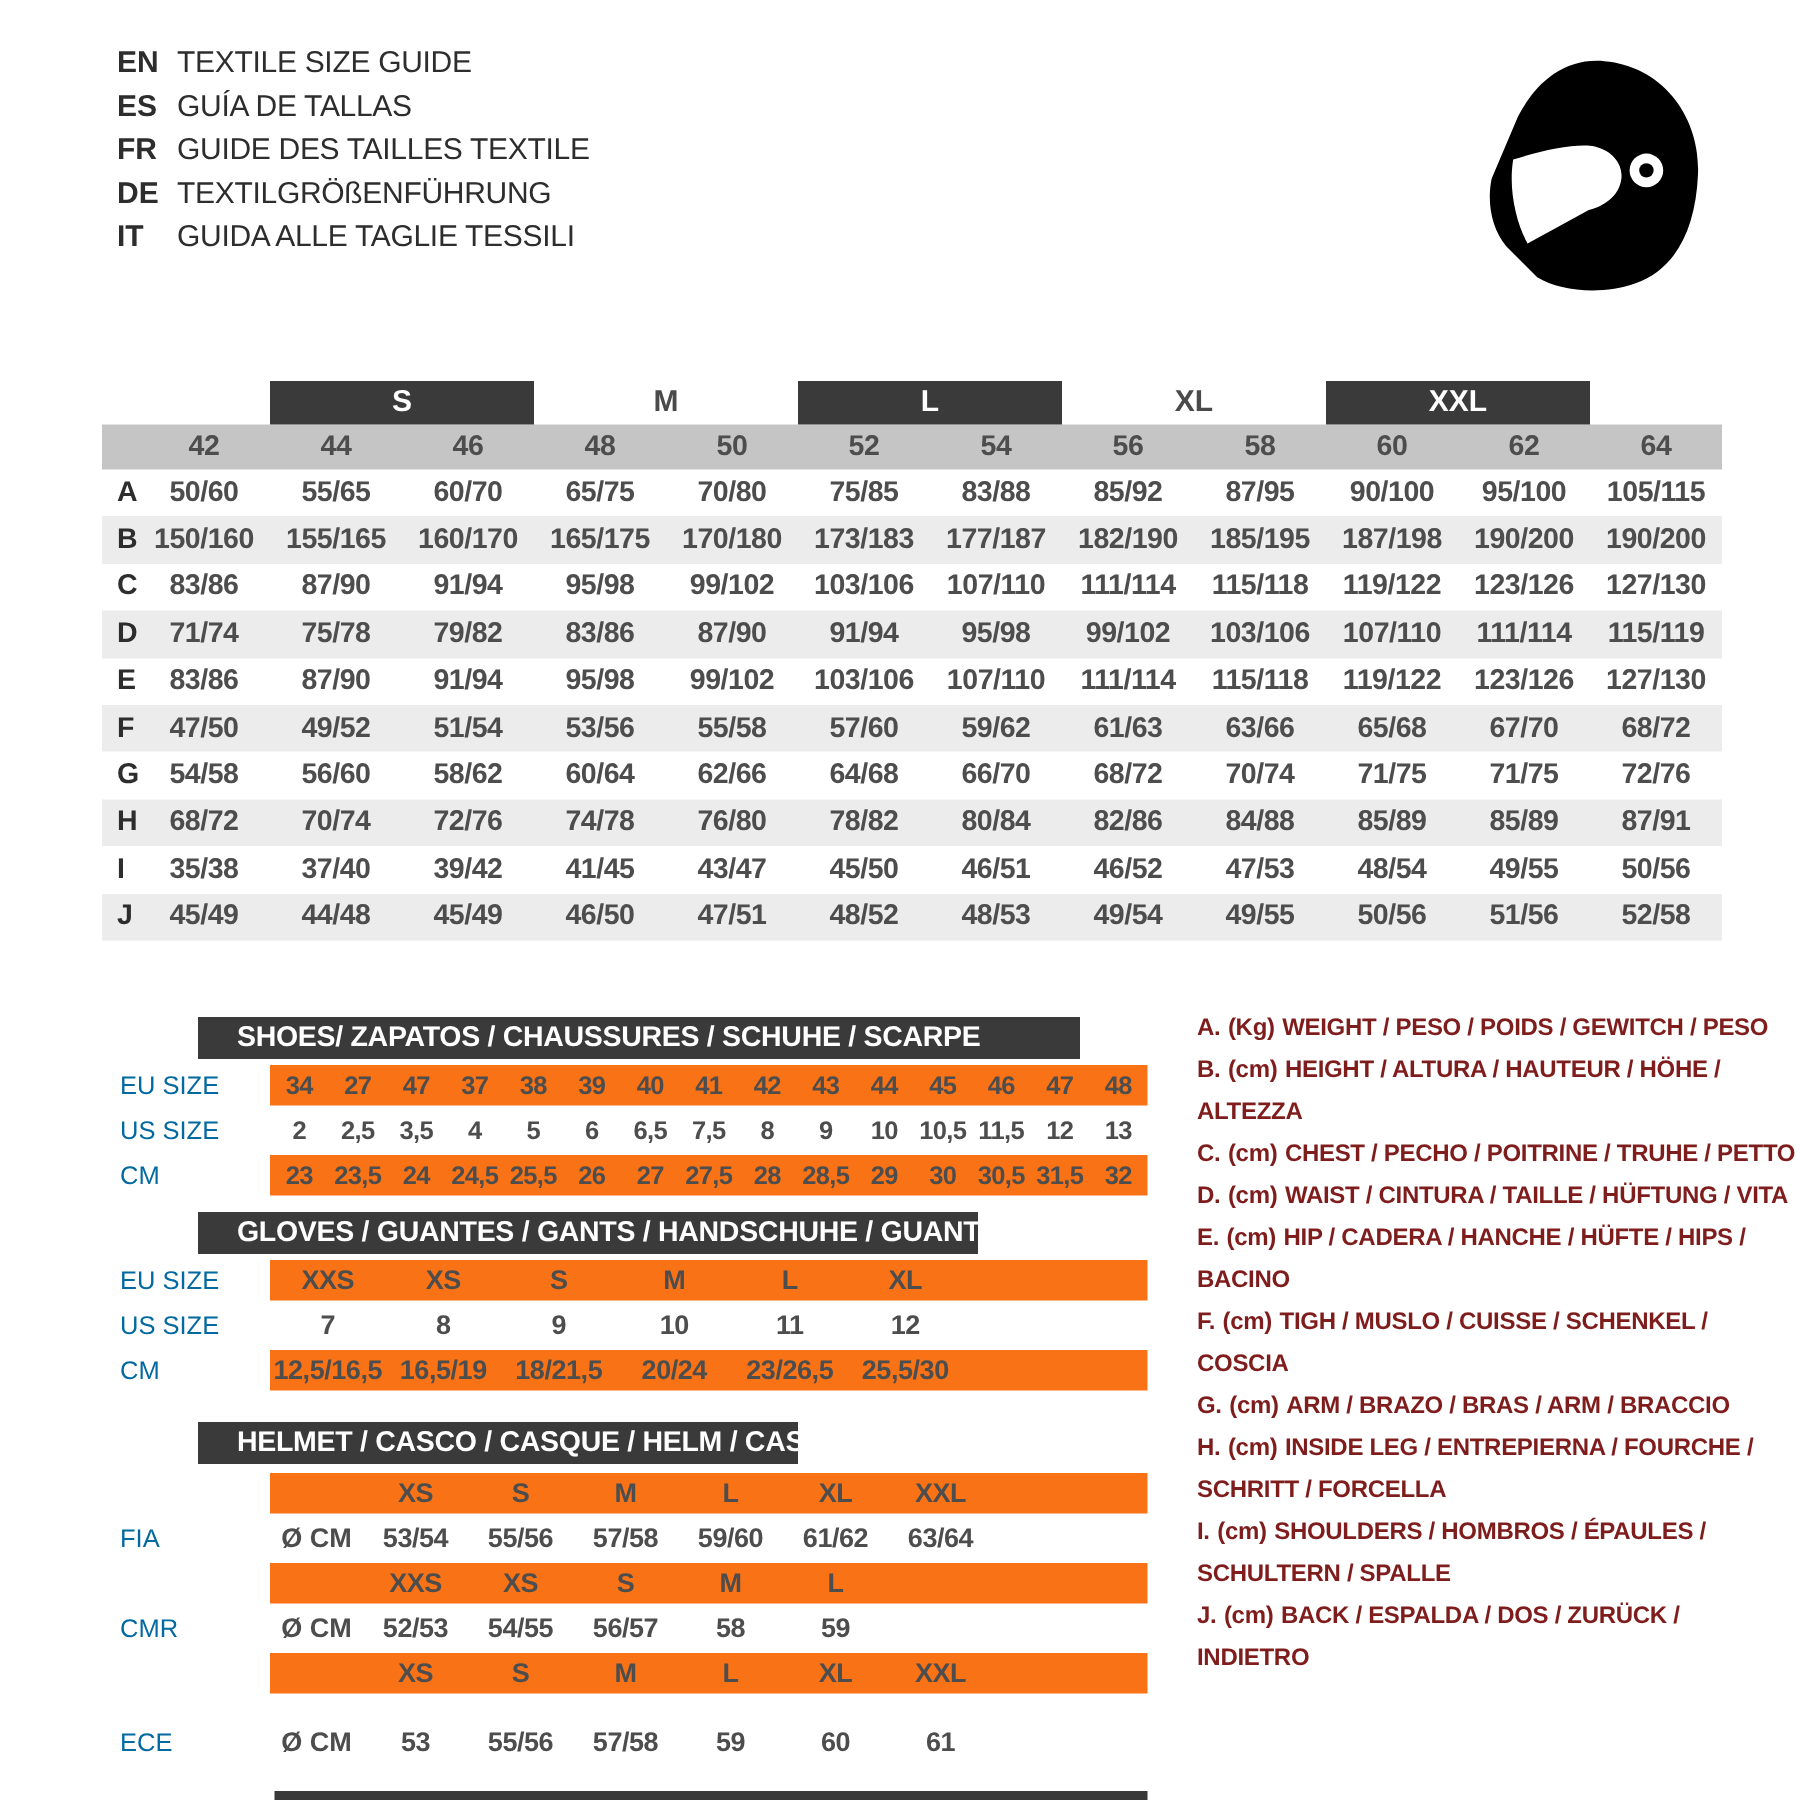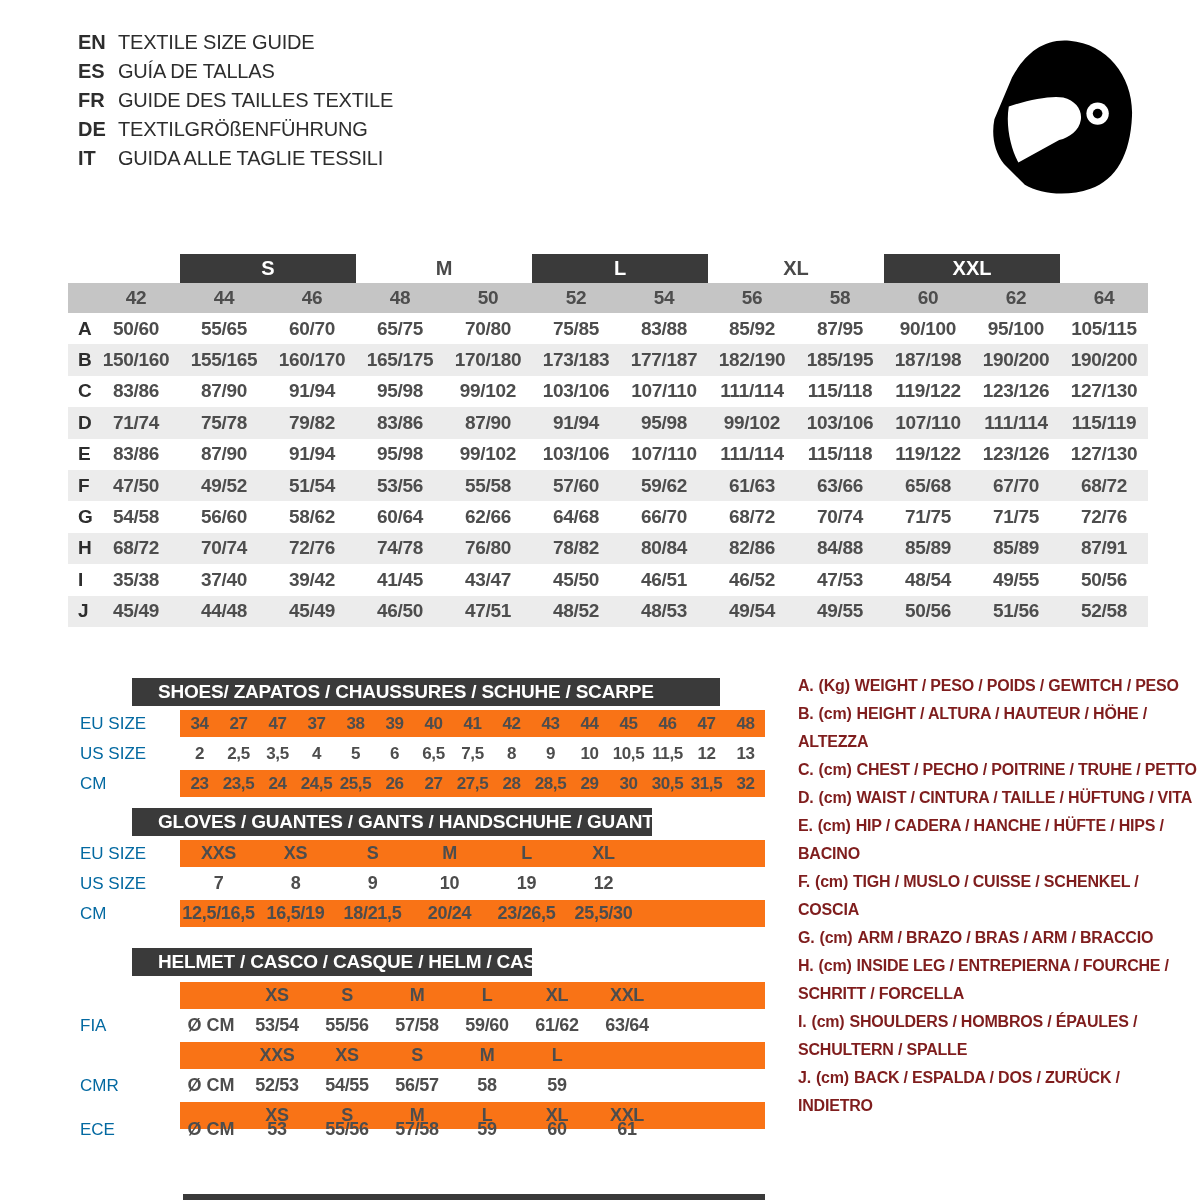--- a/index.html
+++ b/index.html
@@ -341,21 +341,21 @@
           <div class="gc">XL</div>
       </div>
     </div>
     <div class="srow" style="top:62px">
       <div class="slbl">US SIZE</div>
       <div class="band">
         <div class="gc">7</div>
           <div class="gc">8</div>
           <div class="gc">9</div>
           <div class="gc">10</div>
-          <div class="gc">19</div>
+          <div class="gc">11</div>
           <div class="gc">12</div>
       </div>
     </div>
     <div class="srow" style="top:92px">
       <div class="slbl">CM</div>
       <div class="band g">
         <div class="gc">12,5/16,5</div>
           <div class="gc">16,5/19</div>
           <div class="gc">18/21,5</div>
           <div class="gc">20/24</div>
@@ -417,21 +417,21 @@
       <div class="band g">
         <div class="hsp"></div>
         <div class="hc">XS</div>
           <div class="hc">S</div>
           <div class="hc">M</div>
           <div class="hc">L</div>
           <div class="hc">XL</div>
           <div class="hc">XXL</div>
       </div>
     </div>
-    <div class="srow" style="top:168px">
+    <div class="srow" style="top:200px">
       <div class="slbl">ECE</div>
       <div class="band">
         <div class="hunit">Ø CM</div>
         <div class="hc">53</div>
           <div class="hc">55/56</div>
           <div class="hc">57/58</div>
           <div class="hc">59</div>
           <div class="hc">60</div>
           <div class="hc">61</div>
       </div>

